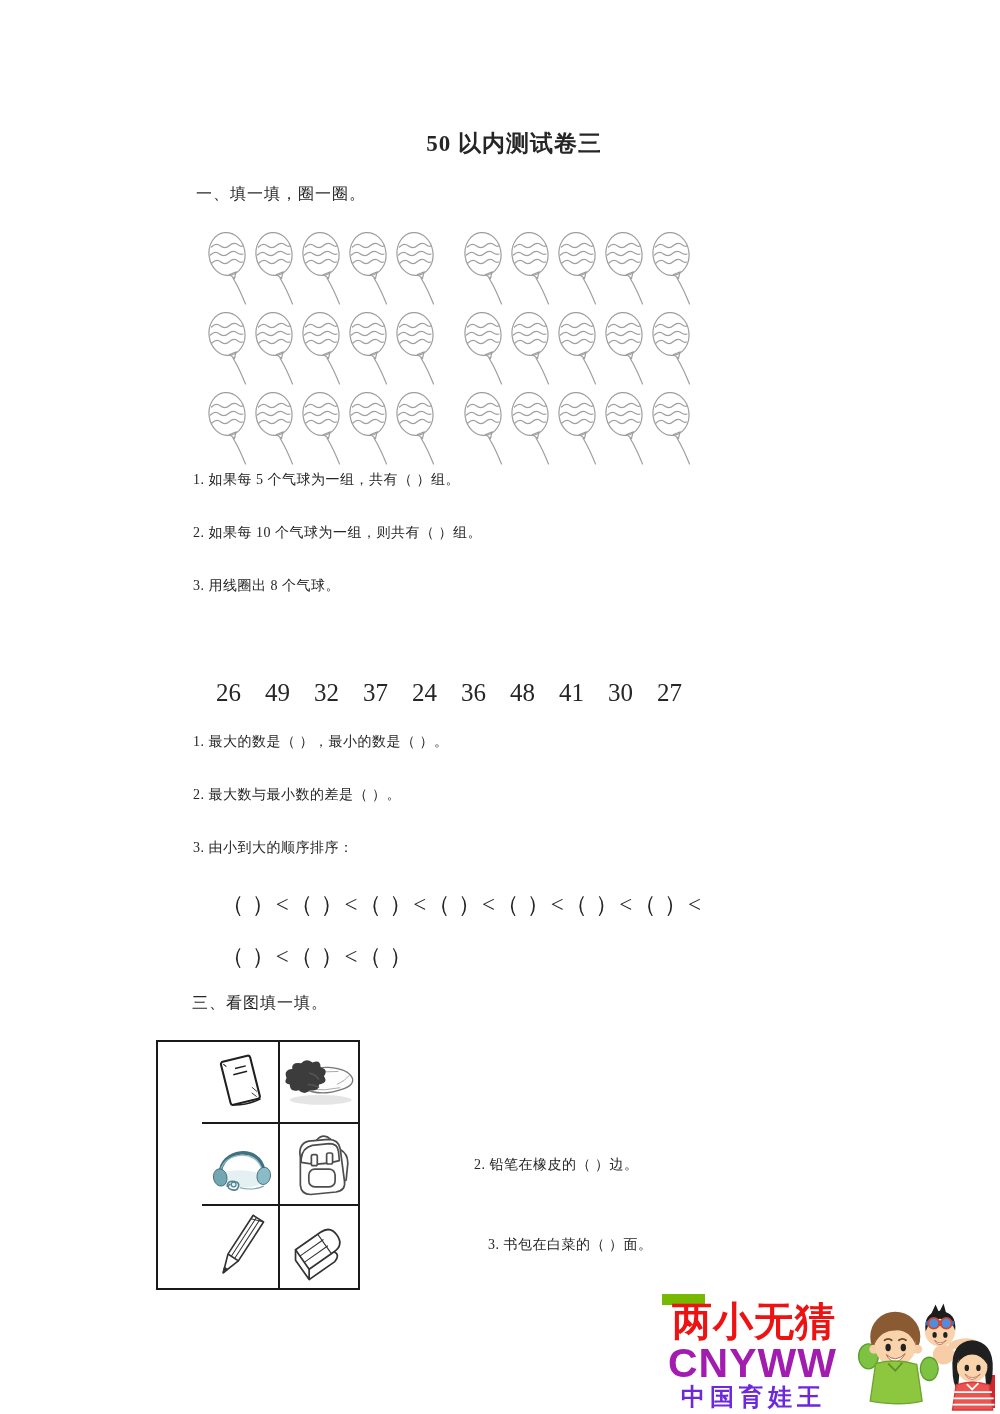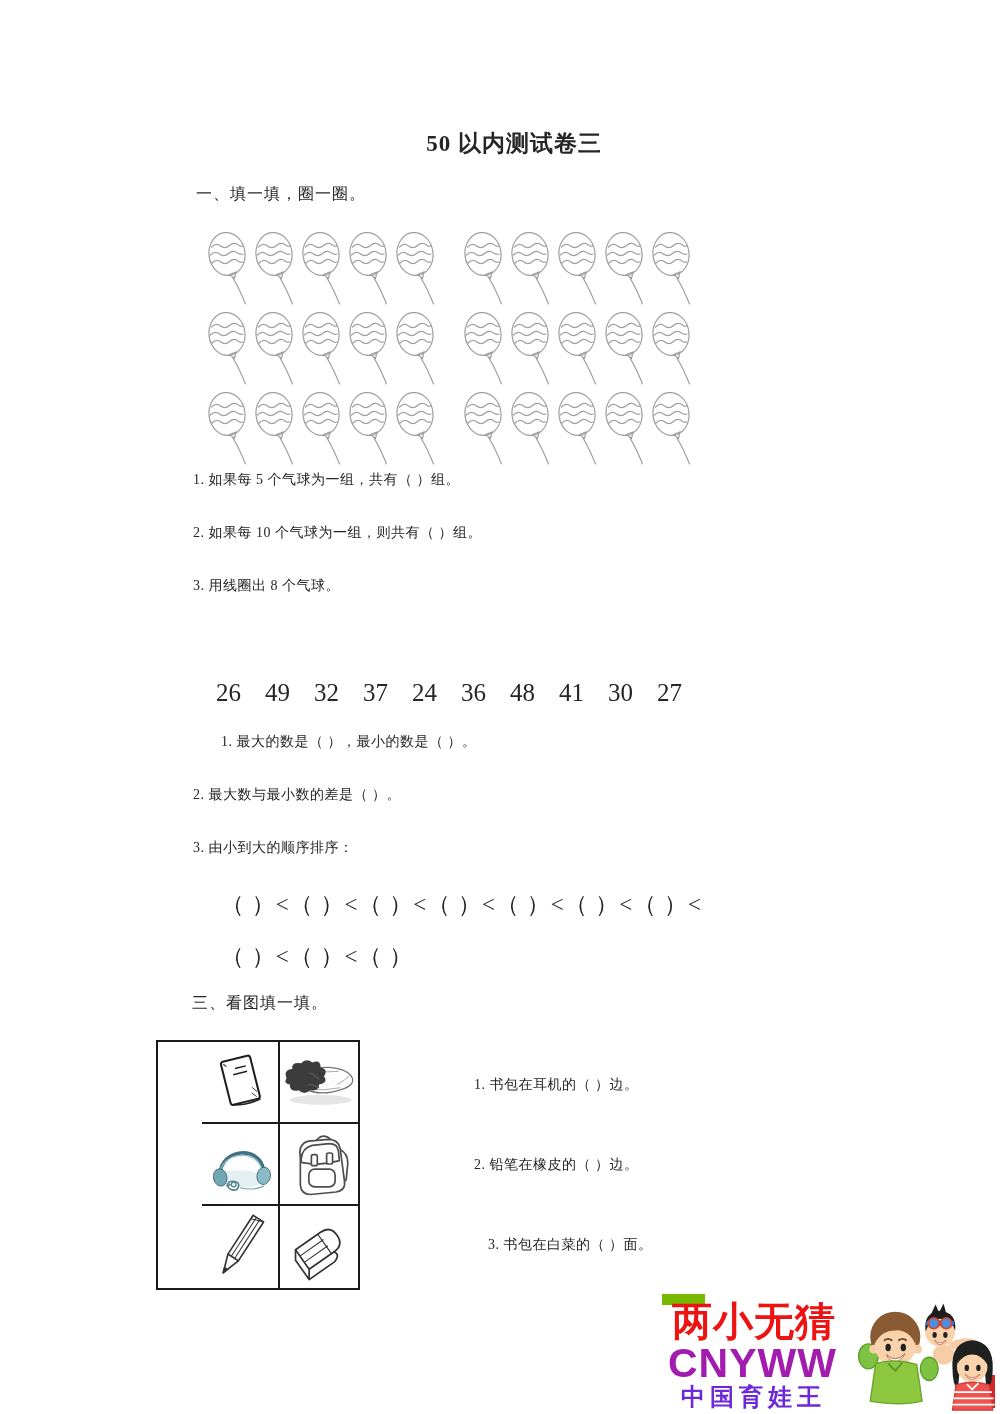--- a/index.html
+++ b/index.html
@@ -10,21 +10,21 @@
   .abs{position:absolute;white-space:nowrap;padding-left:44px;}
   .title{left:0;top:128px;width:940px;text-align:center;font-size:23px;font-weight:600;letter-spacing:1px;}
   .sec-heading{font-size:16px;letter-spacing:1px;text-align:center;}
   .h1{left:152px;top:184px;}
   .h2{left:152px;top:627px;}
   .h3{left:148px;top:993px;}
   .q{font-size:14px;letter-spacing:.5px;}
   .s1q1{left:149px;top:471px;}
   .s1q2{left:149px;top:524px;}
   .s1q3{left:149px;top:577px;}
-  .s2q1{left:149px;top:733px;margin-left:28px;}
+  .s2q1{left:149px;top:733px;}
   .s2q2{left:149px;top:786px;}
   .s2q3{left:149px;top:839px;}
   .orderline{font-size:23px;letter-spacing:1px;}
   .ol1{left:177px;top:889px;}
   .ol2{left:177px;top:941px;}
   .numbers{left:172px;top:679px;display:flex;gap:24px;font-size:25px;}
   .balloon-group{display:flex;gap:3px;}
   .bg1{left:163px;top:231px;} .bg2{left:419px;top:231px;}
   .bg3{left:163px;top:311px;} .bg4{419px;} .bg4{left:419px;top:311px;}
   .bg5{left:163px;top:391px;} .bg6{left:419px;top:391px;}
@@ -459,21 +459,20 @@
       <path d="M22 28 H58 Q72 28 72 42 Q72 56 58 56 H22 Z"></path>
       <path d="M22 28 L15 38 L15 66 L22 56"></path>
       <path d="M15 66 L52 66 Q62 63 58 56"></path>
       <path d="M54 28 V56" stroke-width="1.4"></path>
       <path d="M22 37 H56 M22 46 H56" stroke-width="1.2"></path>
     </g>
   </svg>
       </div>
     </div>
 
-  <div class="abs q s3q1">1. 书包在耳机的（    ）边。</div>
   <div class="abs q s3q2">2. 铅笔在橡皮的（    ）边。</div>
   <div class="abs q s3q3">3. 书包在白菜的（    ）面。</div>
 
   <div class="abs watermark">
     <div class="wm-abs wm-green-bar" style="background-color: rgb(118, 185, 0);"></div>
     <div class="wm-abs wm-cn" style="color: rgb(238, 19, 19);">两小无猜</div>
     <div class="wm-abs wm-en" style="color: #a21caf;">CNYWW</div>
     <div class="wm-abs wm-tag" style="color: #6d28d9;">中国育娃王</div>
     <div class="wm-abs wm-red-bar" style="background-color: rgb(211, 38, 42);"></div>
     <svg class="wm-abs wm-cartoon" viewBox="0 0 170 125" width="152" height="122">

